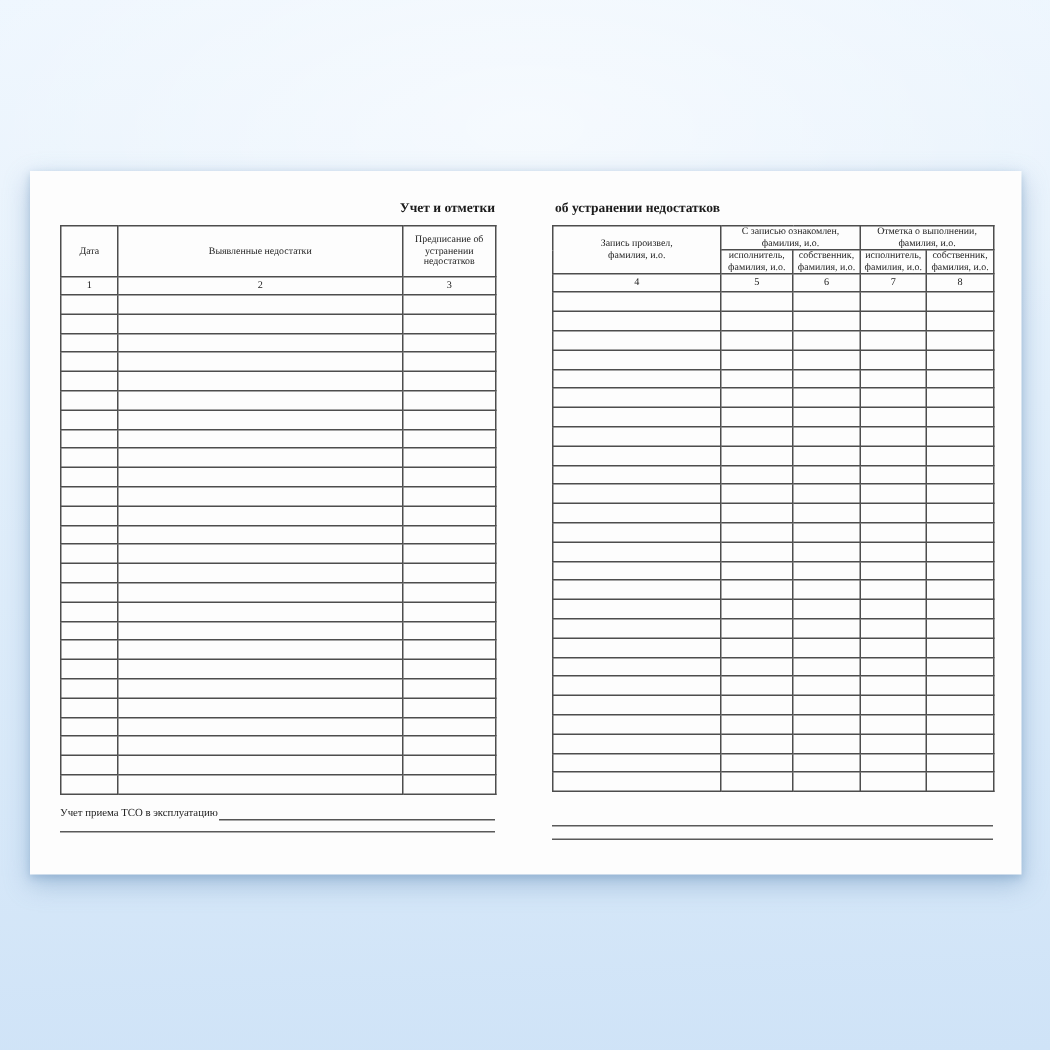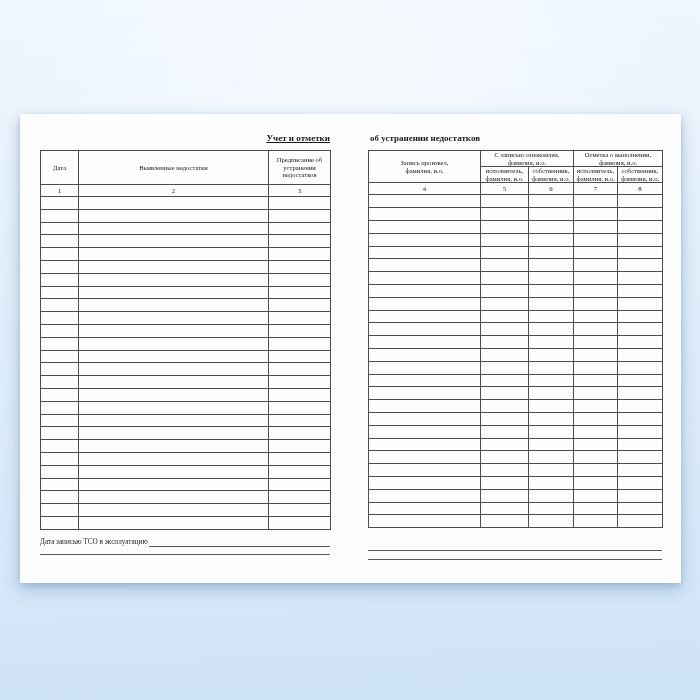--- a/index.html
+++ b/index.html
@@ -15,21 +15,21 @@
   }
   .paper{
     position:absolute;left:20px;top:114px;width:661px;height:469px;
     background:#fdfdfd;
     box-shadow:0 6px 16px rgba(105,145,185,.45),0 2px 5px rgba(105,145,185,.35);
   }
   .title{
     position:absolute;top:18px;height:12px;
     font-size:9px;font-weight:bold;color:#1b1b1b;line-height:12px;white-space:nowrap;
   }
-  .title-left{left:20px;width:290px;text-align:right;text-decoration:underline;}
+  .title-left{left:20px;width:290px;text-align:right;}
   .title-right{left:350px;text-align:center;}
   table.tbl{
     position:absolute;top:36px;border-collapse:collapse;table-layout:fixed;
     color:#1c1c1c;
   }
   .left-tbl{left:20px;width:290px;}
   .right-tbl{left:348px;width:294px;}
   .tbl th,.tbl td{
     border:1px solid #4d4d4d;padding:0 1px;margin:0;
     text-align:center;vertical-align:middle;
@@ -432,21 +432,21 @@
         <td></td>
         <td></td>
         <td></td>
         <td></td>
         <td></td>
       </tr>
       </tbody>
   </table>
 
   <div class="footer-left">
-    <span>Дата записью ТСО в эксплуатацию</span>
+    <span>Учет приема ТСО в эксплуатацию</span>
     <span class="fill"></span>
   </div>
   <div class="rule rule-l2"></div>
 
   <div class="rule rule-r1"></div>
   <div class="rule rule-r2"></div>
 
 </div>
 
 </body></html>

